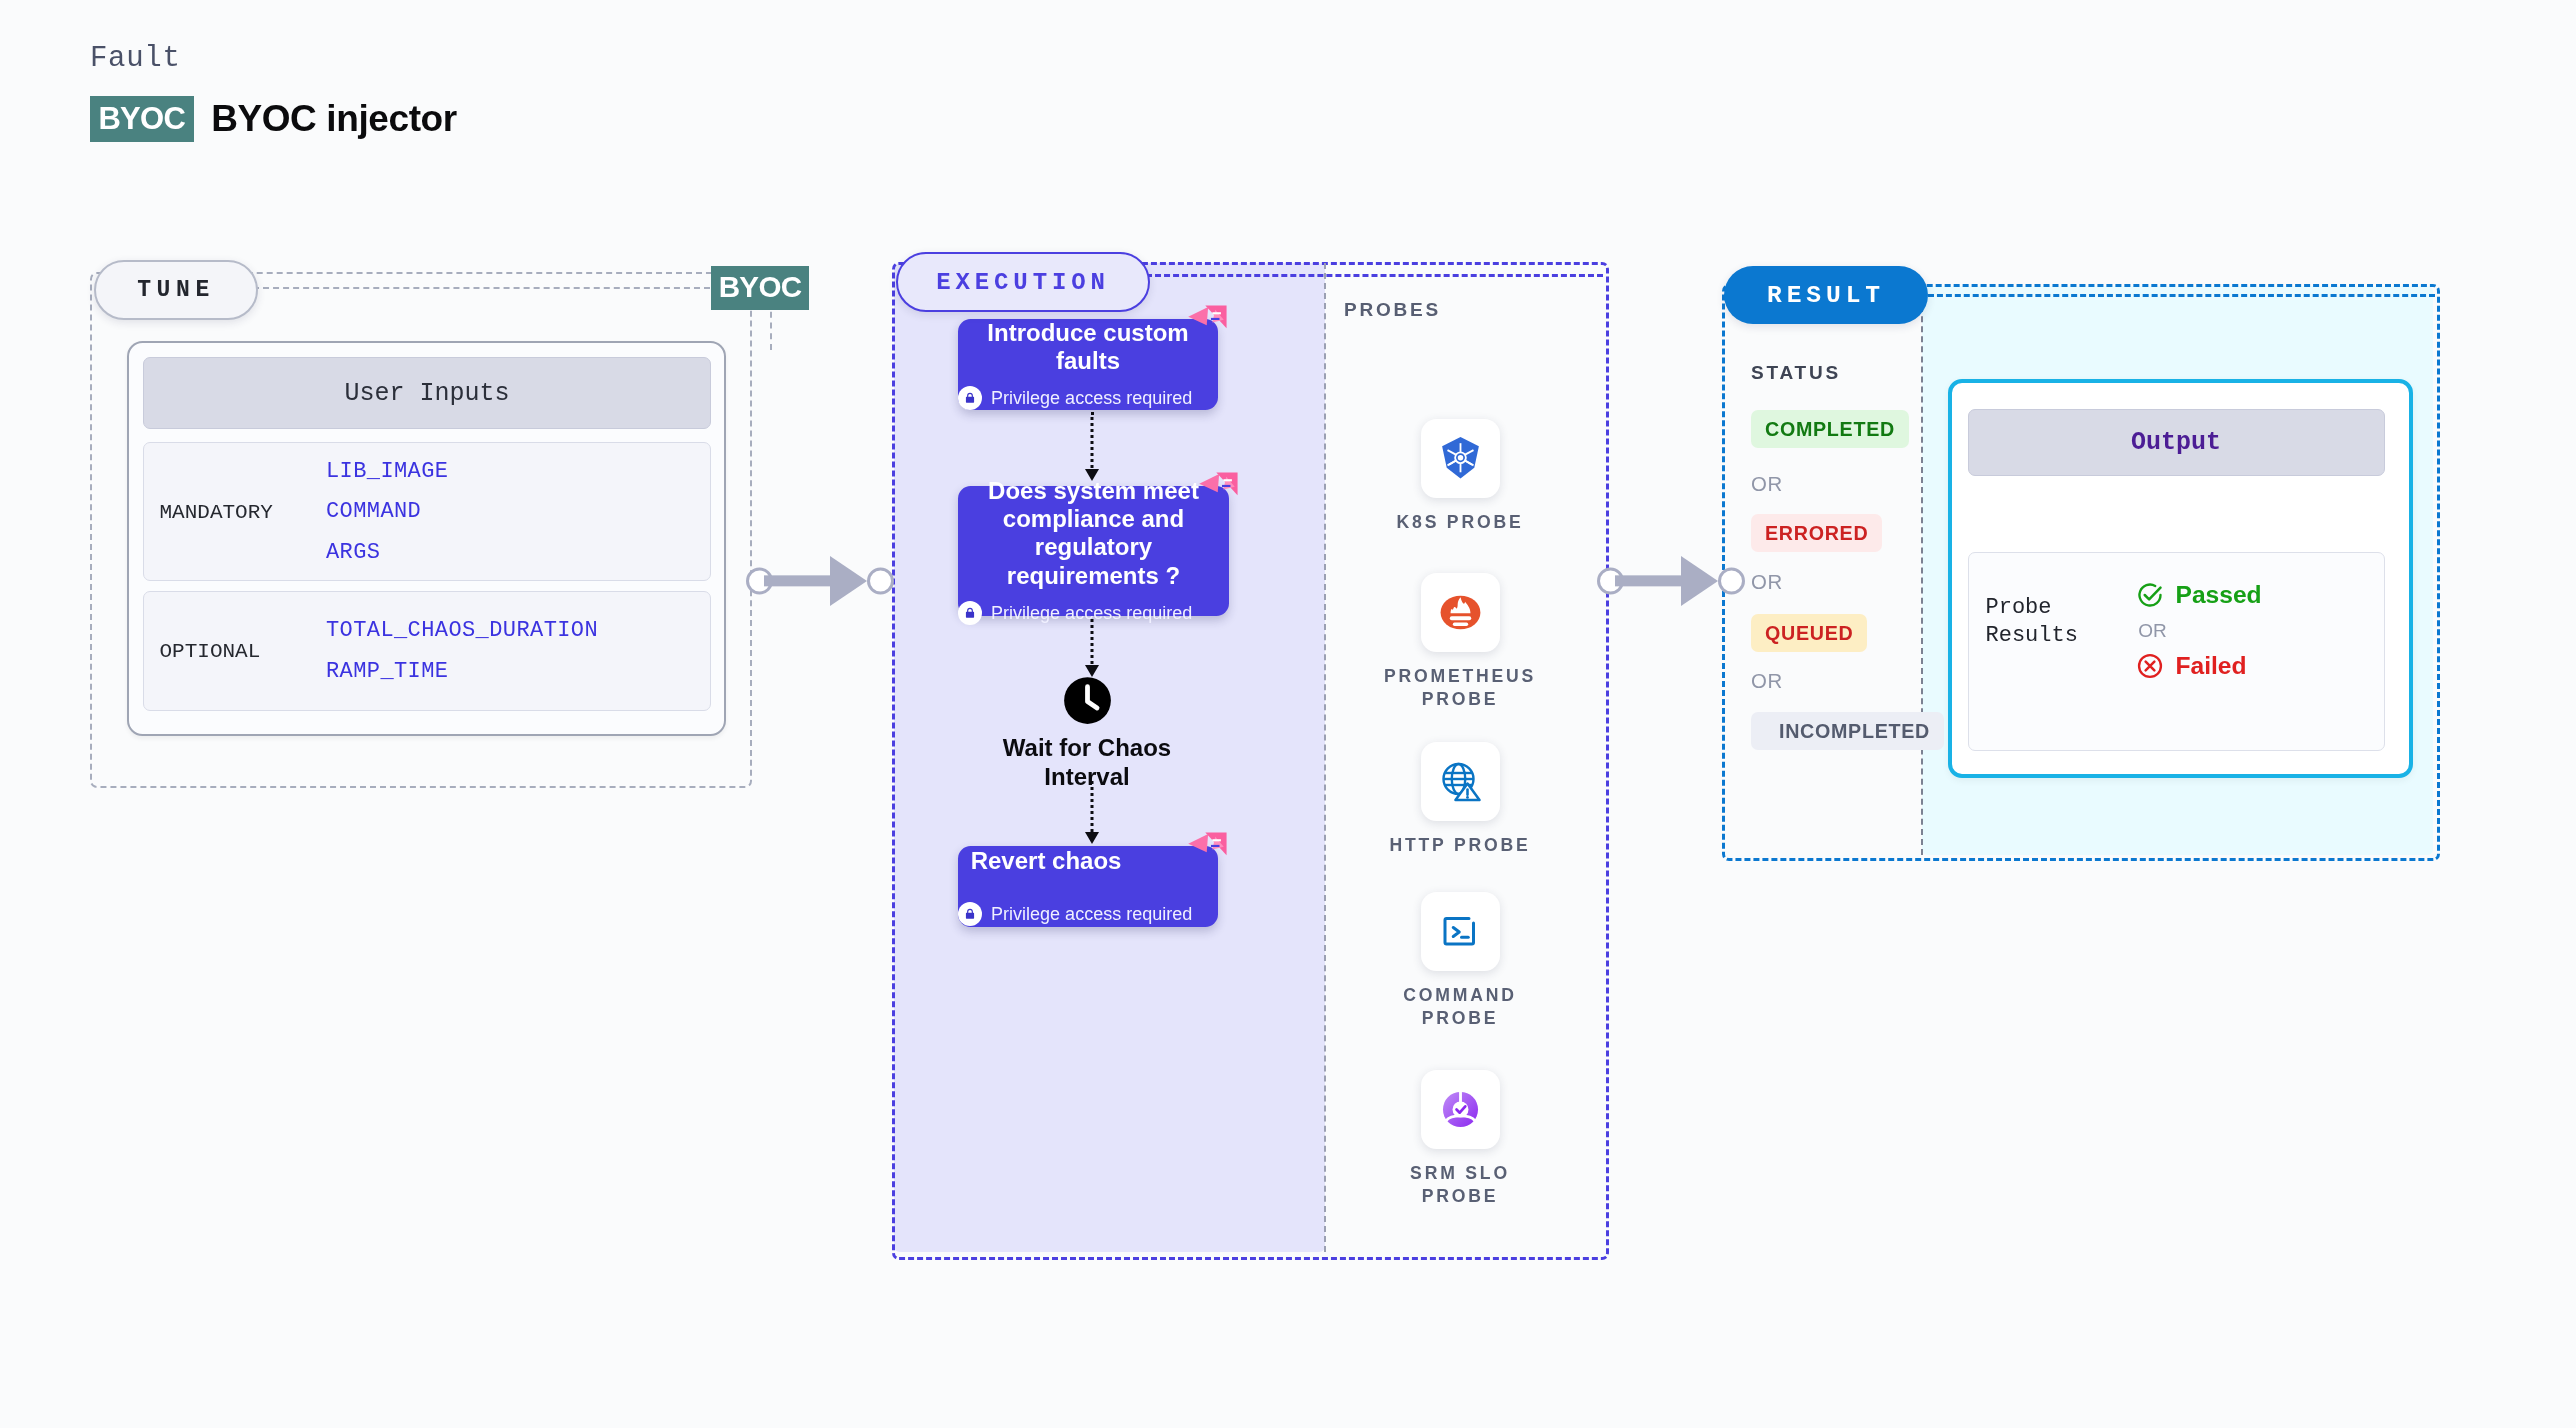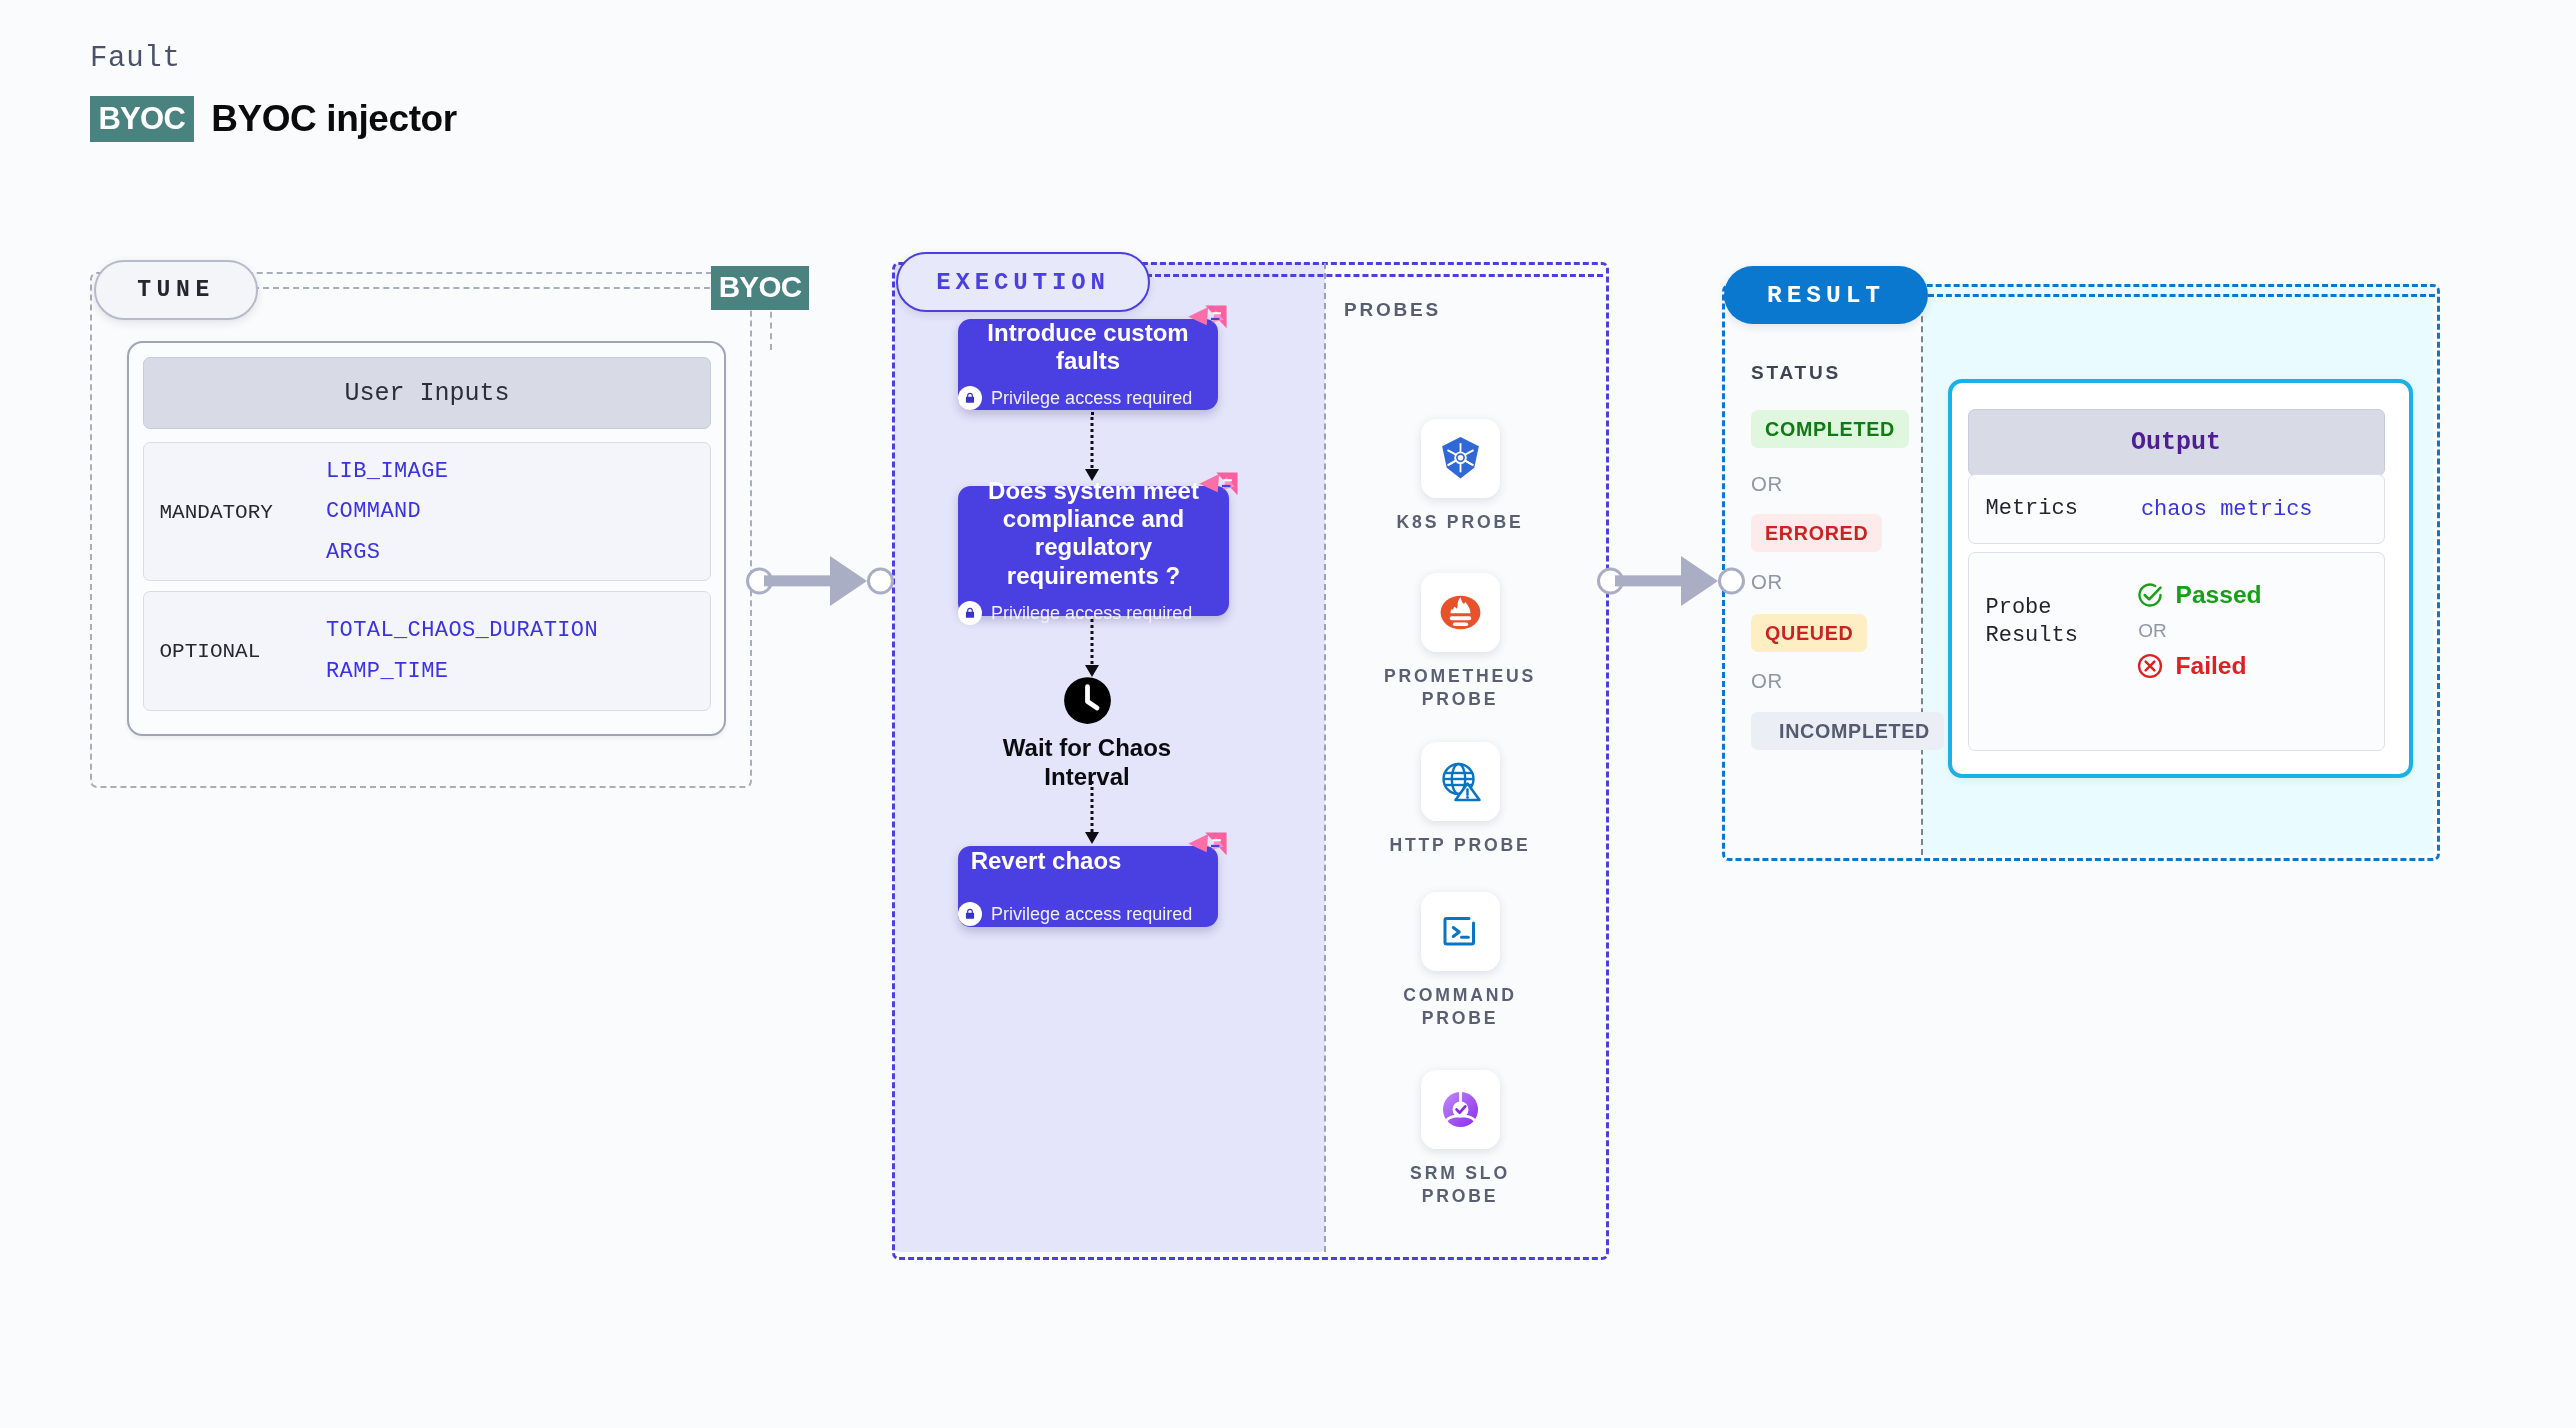--- a/index.html
+++ b/index.html
@@ -520,24 +520,20 @@
 <div class="or-text" id="or-1">OR</div>
 <div class="status-chip" id="chip-errored" style="background: rgb(253, 234, 234); color: rgb(204, 34, 34);">ERRORED</div>
 <div class="or-text" id="or-2">OR</div>
 <div class="status-chip" id="chip-queued" style="background: rgb(253, 238, 196); color: rgb(204, 34, 34);">QUEUED</div>
 <div class="or-text" id="or-3">OR</div>
 <div class="status-chip" id="chip-incompleted" style="background: rgb(236, 238, 245); color: rgb(84, 91, 110);">INCOMPLETED</div>
 
 <div id="output-card-real">
   <div id="output-header">Output</div>
 
-  <div id="metrics-row">
-    <span class="out-key" id="metrics-key">Metrics</span>
-    <span id="metrics-value">chaos metrics</span>
-  </div>
 
   <div id="probe-results-row">
     <span class="out-key" id="probe-key">Probe<br>Results</span>
     <div id="probe-verdicts">
       <div class="verdict" id="verdict-passed">
         <svg width="28" height="28" viewBox="0 0 32 32">
           <path d="M28 16 A12 12 0 1 1 22 5.6" stroke="#16a016" stroke-width="2.7" fill="none" stroke-linecap="round"></path>
           <path d="M10 16 L15 21 L28 7.5" stroke="#16a016" stroke-width="2.9" fill="none" stroke-linecap="round" stroke-linejoin="round"></path>
         </svg>
         <span class="verdict-text">Passed</span>

